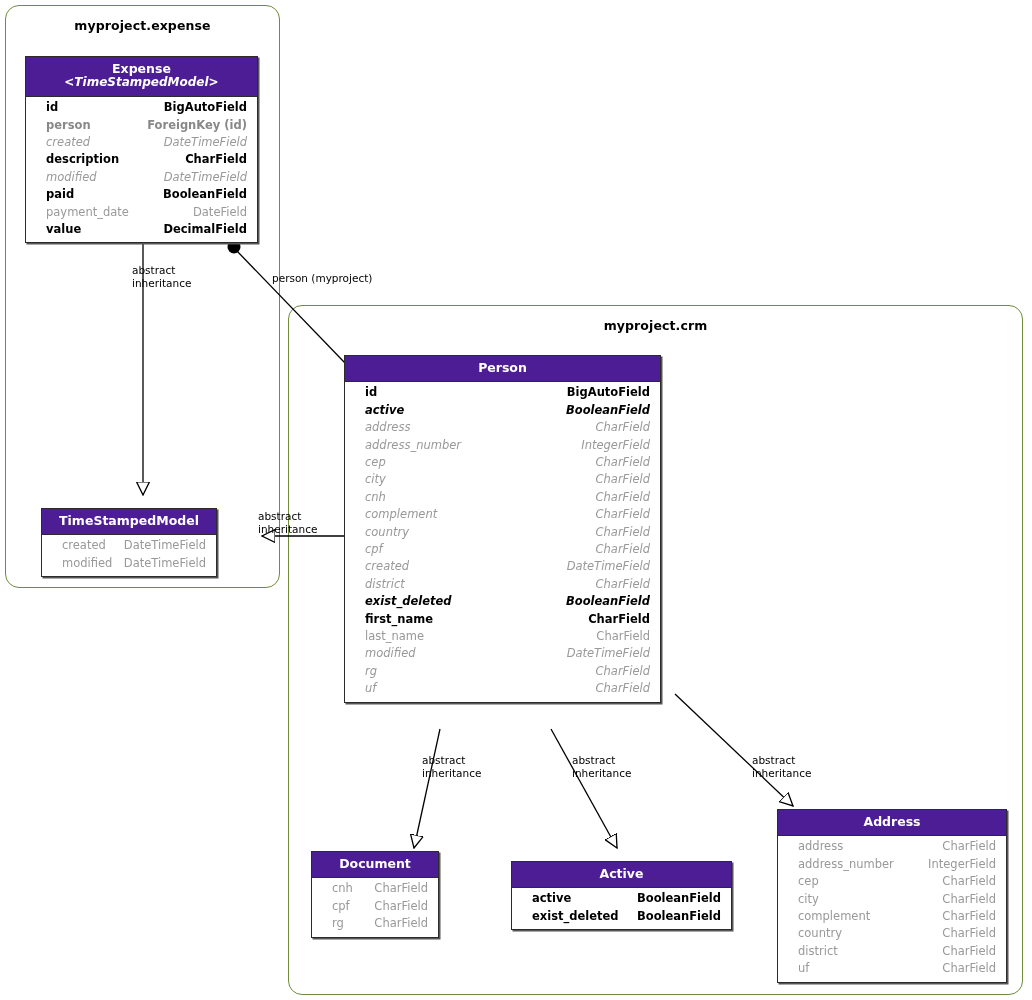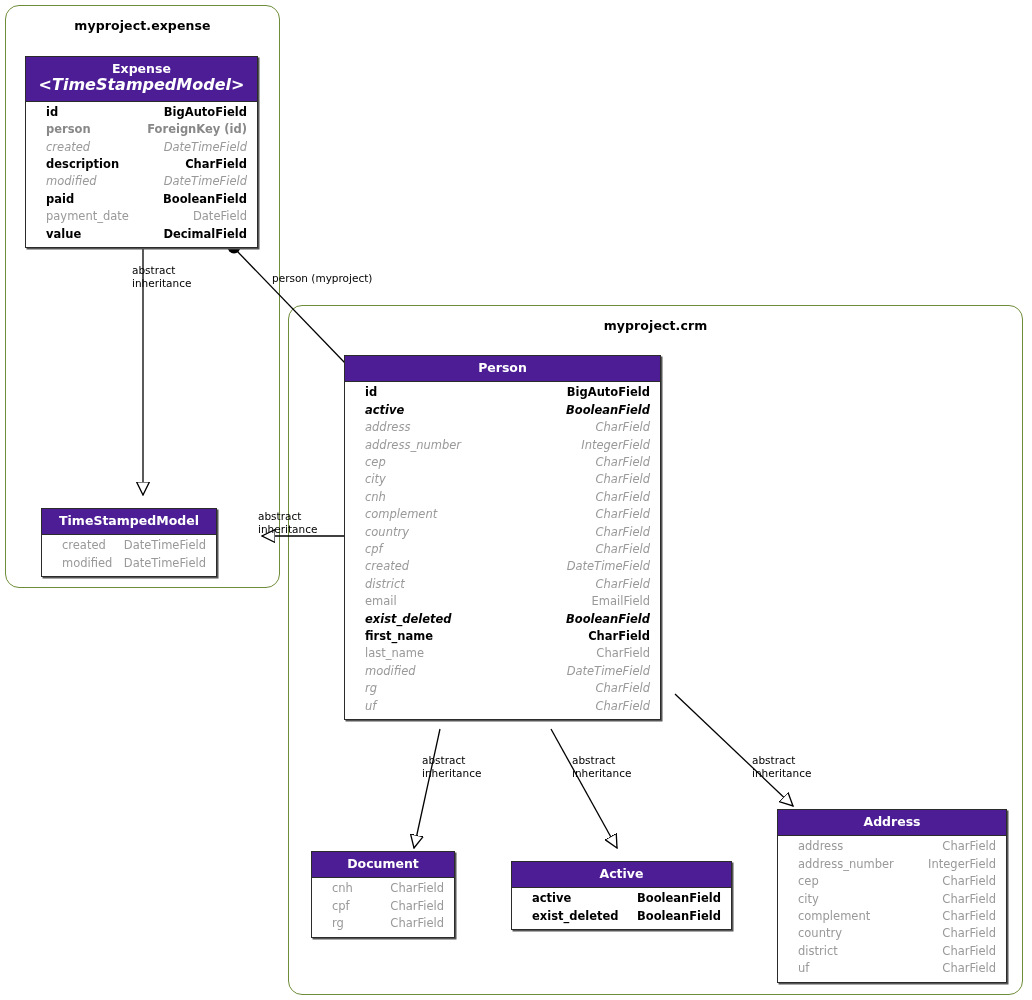--- a/index.html
+++ b/index.html
@@ -51,21 +51,21 @@
     padding: 5px 6px 6px 6px;
     line-height: 1.15;
     border-bottom: 1.5px solid #2b2b2b;
   }
   .uml-name {
     font-size: 12.5px;
     font-weight: bold;
     display: block;
   }
   .uml-generics {
-    font-size: 16px;
+    font-size: 12px;
     font-weight: bold;
     font-style: italic;
     display: block;
   }
   .uml-fields {
     padding: 2px 0 4px 0;
   }
   .field-row {
     display: flex;
     font-size: 11.5px;
@@ -267,24 +267,20 @@
         <span class="field-type">CharField</span>
       </div>
       <div class="field-row f-inh-i">
         <span class="field-name">created</span>
         <span class="field-type">DateTimeField</span>
       </div>
       <div class="field-row f-inh-i">
         <span class="field-name">district</span>
         <span class="field-type">CharField</span>
       </div>
-      <div class="field-row f-inh">
-        <span class="field-name">email</span>
-        <span class="field-type">EmailField</span>
-      </div>
       <div class="field-row f-own-bi">
         <span class="field-name">exist_deleted</span>
         <span class="field-type">BooleanField</span>
       </div>
       <div class="field-row f-own">
         <span class="field-name">first_name</span>
         <span class="field-type">CharField</span>
       </div>
       <div class="field-row f-inh">
         <span class="field-name">last_name</span>
@@ -298,21 +294,21 @@
         <span class="field-name">rg</span>
         <span class="field-type">CharField</span>
       </div>
       <div class="field-row f-inh-i">
         <span class="field-name">uf</span>
         <span class="field-type">CharField</span>
       </div>
     </div>
 </div>
 
-<div class="uml-class" style="left:311px; top:851px; width:144px;">
+<div class="uml-class" style="left:311px; top:851px; width:128px;">
   <div class="uml-header">
     <span class="uml-name">Document</span>
   </div>
   <div class="uml-fields">
       <div class="field-row f-inh">
         <span class="field-name">cnh</span>
         <span class="field-type">CharField</span>
       </div>
       <div class="field-row f-inh">
         <span class="field-name">cpf</span>

